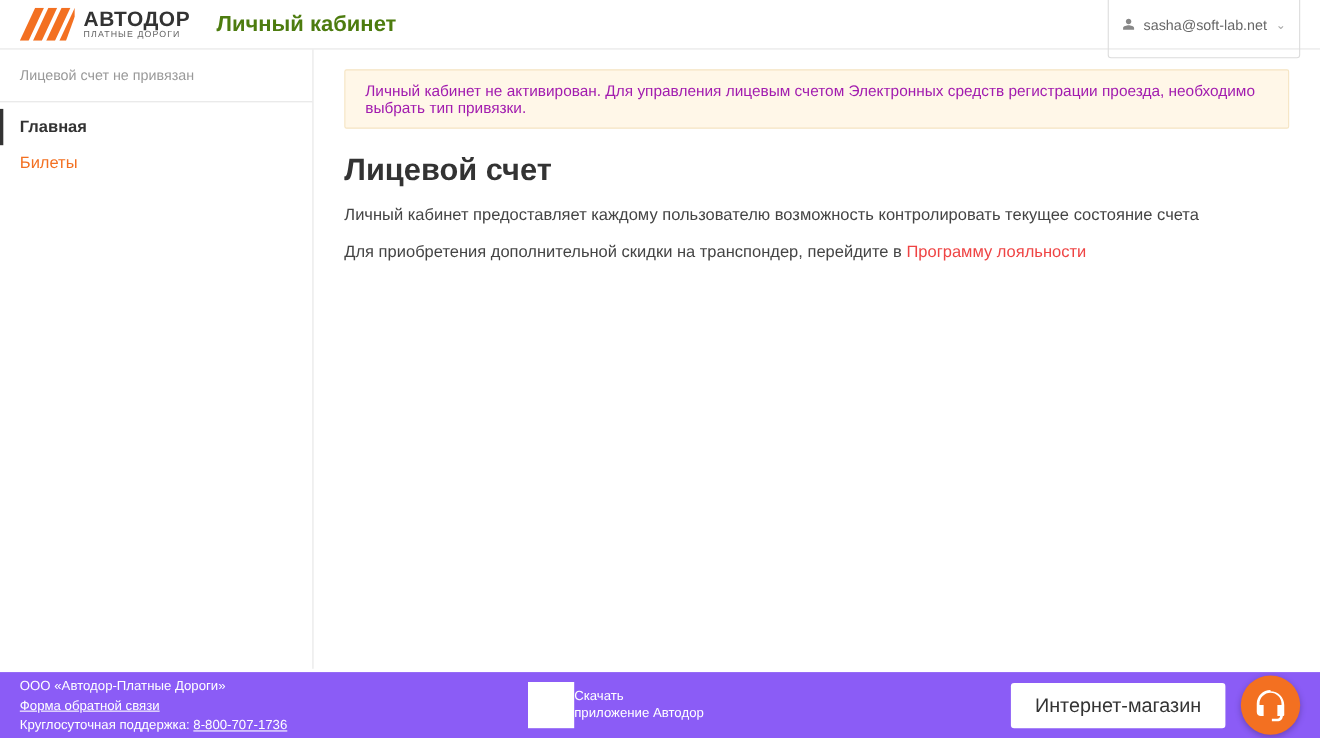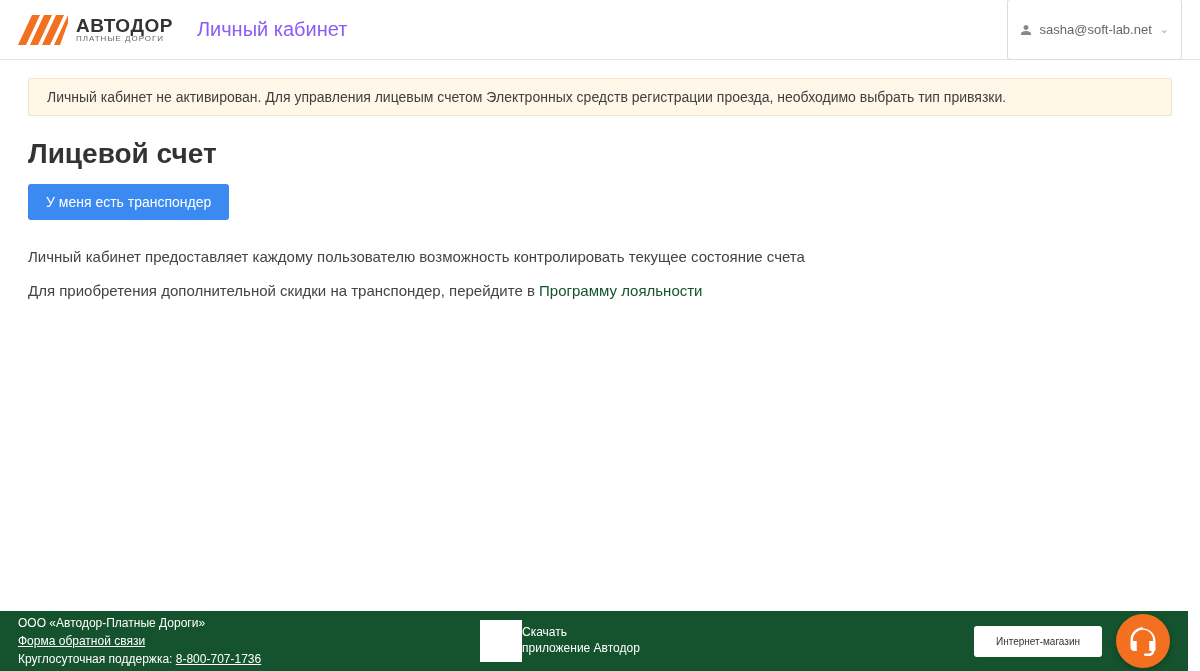--- a/index.html
+++ b/index.html
@@ -1,52 +1,52 @@
 <!DOCTYPE html>
 <html><head>
   <meta charset="utf-8">
   <style>
     * { margin: 0; padding: 0; box-sizing: border-box; }
     body { font-family: Arial, Helvetica, sans-serif; width: 1200px; height: 671px; background: #fff; overflow: hidden; position: relative; }
 
-    .header { height: 60px; border-bottom: 1px solid #e5e5e5; display: flex; align-items: center; padding: 0 18px; }
+    .header { height: 45px; border-bottom: 1px solid #e5e5e5; display: flex; align-items: center; padding: 0 18px; }
     .logo-wrap { display: flex; align-items: center; gap: 8px; }
     .logo-mark { width: 50px; height: 30px; }
     .logo-text { display: flex; flex-direction: column; line-height: 1; }
     .logo-text .big { font-weight: 800; font-size: 19px; letter-spacing: 0.5px; color: #333; }
     .logo-text .small { font-size: 8px; letter-spacing: 1px; color: #666; }
-    .page-title { font-size: 20px; font-weight: 400; color: #8b5cf6; margin-left: 24px; }
+    .page-title { font-size: 20px; font-weight: 700; color: #4d7c0f; margin-left: 24px; }
     .user-menu { margin-left: auto; border: 1px solid #dcdcdc; border-radius: 3px; padding: 22px 12px; display: flex; align-items: center; gap: 8px; color: #666; font-size: 13px; cursor: pointer; }
     .user-menu .chev { color: #aaa; font-size: 11px; }
 
     .body { display: flex; height: calc(671px - 48px - 60px); }
 
     .sidebar { width: 285px; border-right: 1px solid #e5e5e5; }
     .sidebar-status { padding: 16px 18px; color: #999; font-size: 13px; border-bottom: 1px solid #e5e5e5; }
     .nav { padding-top: 6px; }
     .nav-item { display: block; padding: 8px 18px; font-size: 15px; cursor: pointer; }
     .nav-item.active { font-weight: 700; color: #333; border-left: 3px solid #333; padding-left: 15px; }
     .nav-item.link { color: #f37021; }
 
     .main { flex: 1; padding: 18px 28px; }
-    .alert { background: #fff7e8; border: 1px solid #f5e4c2; color: #404040; padding: 10px 18px; font-size: 14px; border-radius: 2px; margin-bottom: 22px; }
+    .alert { background: #fff7e8; border: 1px solid #f5e4c2; color: #a21caf; padding: 10px 18px; font-size: 14px; border-radius: 2px; margin-bottom: 22px; }
     .h2 { font-size: 28px; font-weight: 700; color: #333; margin-bottom: 14px; }
     .para { font-size: 15px; color: #444; line-height: 1.45; margin-bottom: 12px; }
     .btn-primary { background: #3b8af2; color: #fff; border: none; border-radius: 3px; padding: 10px 18px; font-size: 14px; cursor: pointer; margin-bottom: 26px; }
-    .link-orange { color: #14532d; text-decoration: none; cursor: pointer; }
+    .link-orange { color: #ef4444; text-decoration: none; cursor: pointer; }
 
-    .footer { position: absolute; bottom: 0; left: 0; right: 12px; height: 60px; background: #14532d; color: #fff; display: flex; align-items: center; padding: 0 18px; font-size: 12px; }
+    .footer { position: absolute; bottom: 0; left: 0; right: 0; height: 60px; background: #8b5cf6; color: #fff; display: flex; align-items: center; padding: 0 18px; font-size: 12px; }
     .footer-left { line-height: 1.5; }
     .footer-left .u { text-decoration: underline; cursor: pointer; }
     .footer-center { display: flex; align-items: center; margin-left: auto; margin-right: auto; position: absolute; left: 480px; }
     .qr { width: 42px; height: 42px; background: #fff; display: inline-block; }
     .qr-inner { width: 100%; height: 100%; background-image: repeating-linear-gradient(0deg,#333 0 2px,#fff 2px 4px), repeating-linear-gradient(90deg,#333 0 2px,#fff 2px 4px); background-blend-mode: multiply; opacity: 0.85; }
     .footer-center .txt { font-size: 12px; line-height: 1.3; }
     .footer-right { margin-left: auto; display: flex; align-items: center; gap: 14px; }
-    .btn-shop { background: #fff; color: #333; border: none; border-radius: 3px; padding: 10px 22px; font-size: 10px; cursor: pointer; }
+    .btn-shop { background: #fff; color: #333; border: none; border-radius: 3px; padding: 10px 22px; font-size: 18px; cursor: pointer; }
     .fab { width: 54px; height: 54px; border-radius: 50%; background: #f37021; display: flex; align-items: center; justify-content: center; box-shadow: 0 2px 6px rgba(0,0,0,0.25); cursor: pointer; }
     .fab svg { width: 30px; height: 30px; fill: #fff; }
   </style>
 </head>
 <body>
 
 <div class="header">
   <div class="logo-wrap">
     <svg class="logo-mark" viewBox="0 0 50 30">
       <path d="M0 30 L14 0 L22 0 L8 30 Z" fill="#f37021"></path>
@@ -63,25 +63,31 @@
   <div class="user-menu">
     <svg width="12" height="12" viewBox="0 0 24 24">
         <path fill="#888" d="M12 12c2.7 0 5-2.3 5-5s-2.3-5-5-5-5 2.3-5 5 2.3 5 5 5zm0 2c-3.3 0-10 1.7-10 5v3h20v-3c0-3.3-6.7-5-10-5z"></path>
       </svg>
     <span>sasha@soft-lab.net</span>
     <span class="chev">⌄</span>
   </div>
 </div>
 
 <div class="body">
+  <div class="sidebar">
+    <div class="sidebar-status">Лицевой счет не привязан</div>
+    <div class="nav">
+      <a class="nav-item active">Главная</a>
+      <a class="nav-item link">Билеты</a>
+    </div>
+  </div>
 
   <div class="main">
     <div class="alert">Личный кабинет не активирован. Для управления лицевым счетом Электронных средств регистрации проезда, необходимо выбрать тип привязки.</div>
     <h2 class="h2">Лицевой счет</h2>
-    <button class="btn-primary">У меня есть транспондер</button>
     <p class="para">Личный кабинет предоставляет каждому пользователю возможность контролировать текущее состояние счета</p>
     <p class="para">
       <span>Для приобретения дополнительной скидки на транспондер, перейдите в </span><a class="link-orange">Программу лояльности</a>
     </p>
   </div>
 </div>
 
 <div class="footer">
   <div class="footer-left">
     <div>ООО «Автодор-Платные Дороги»</div>

